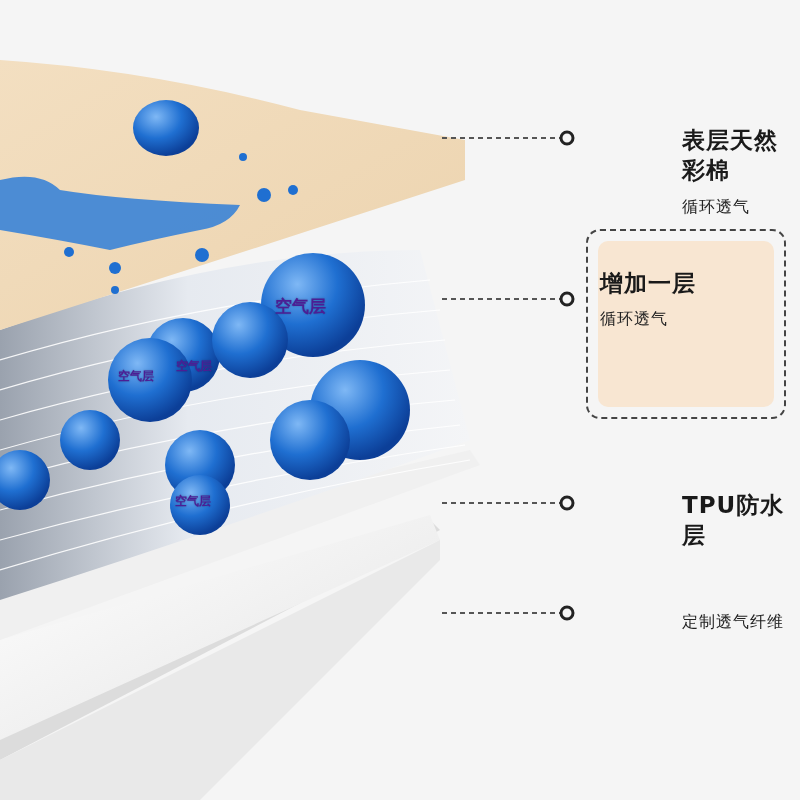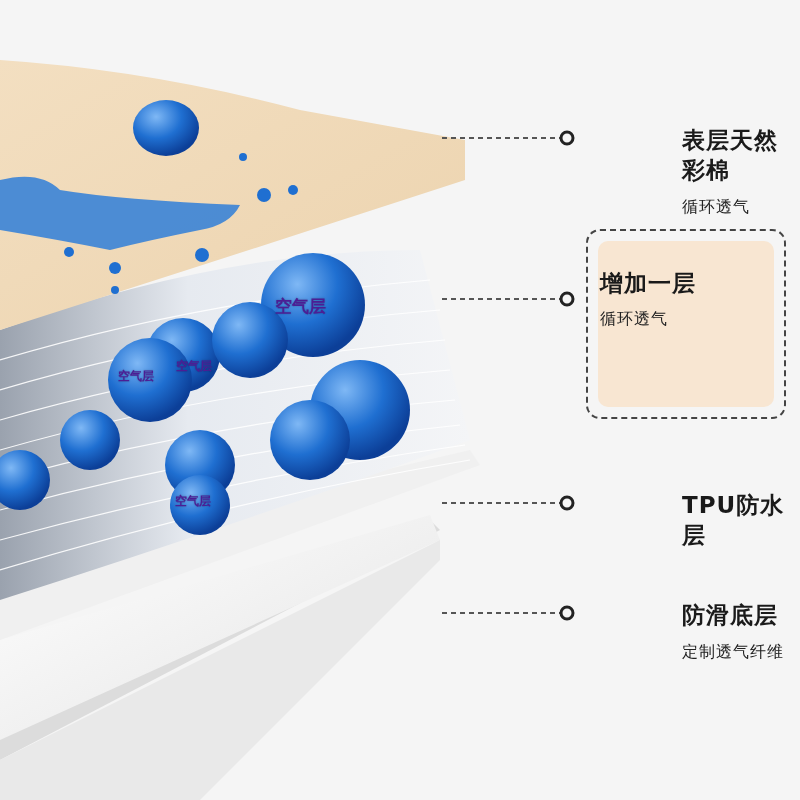--- a/index.html
+++ b/index.html
@@ -122,15 +122,14 @@
     <div class="title">增加一层</div>
     <div class="sub" style="margin-top:10px;">循环透气</div>
   </div>
 </div>
 
 <div class="label-block" style="top:490px;">
   <div class="title">TPU防水层</div>
 </div>
 
 <div class="label-block" style="top:600px;">
-  <div class="title">防滑底层</div>
   <div class="sub">定制透气纤维</div>
 </div>
 
 </body></html>

